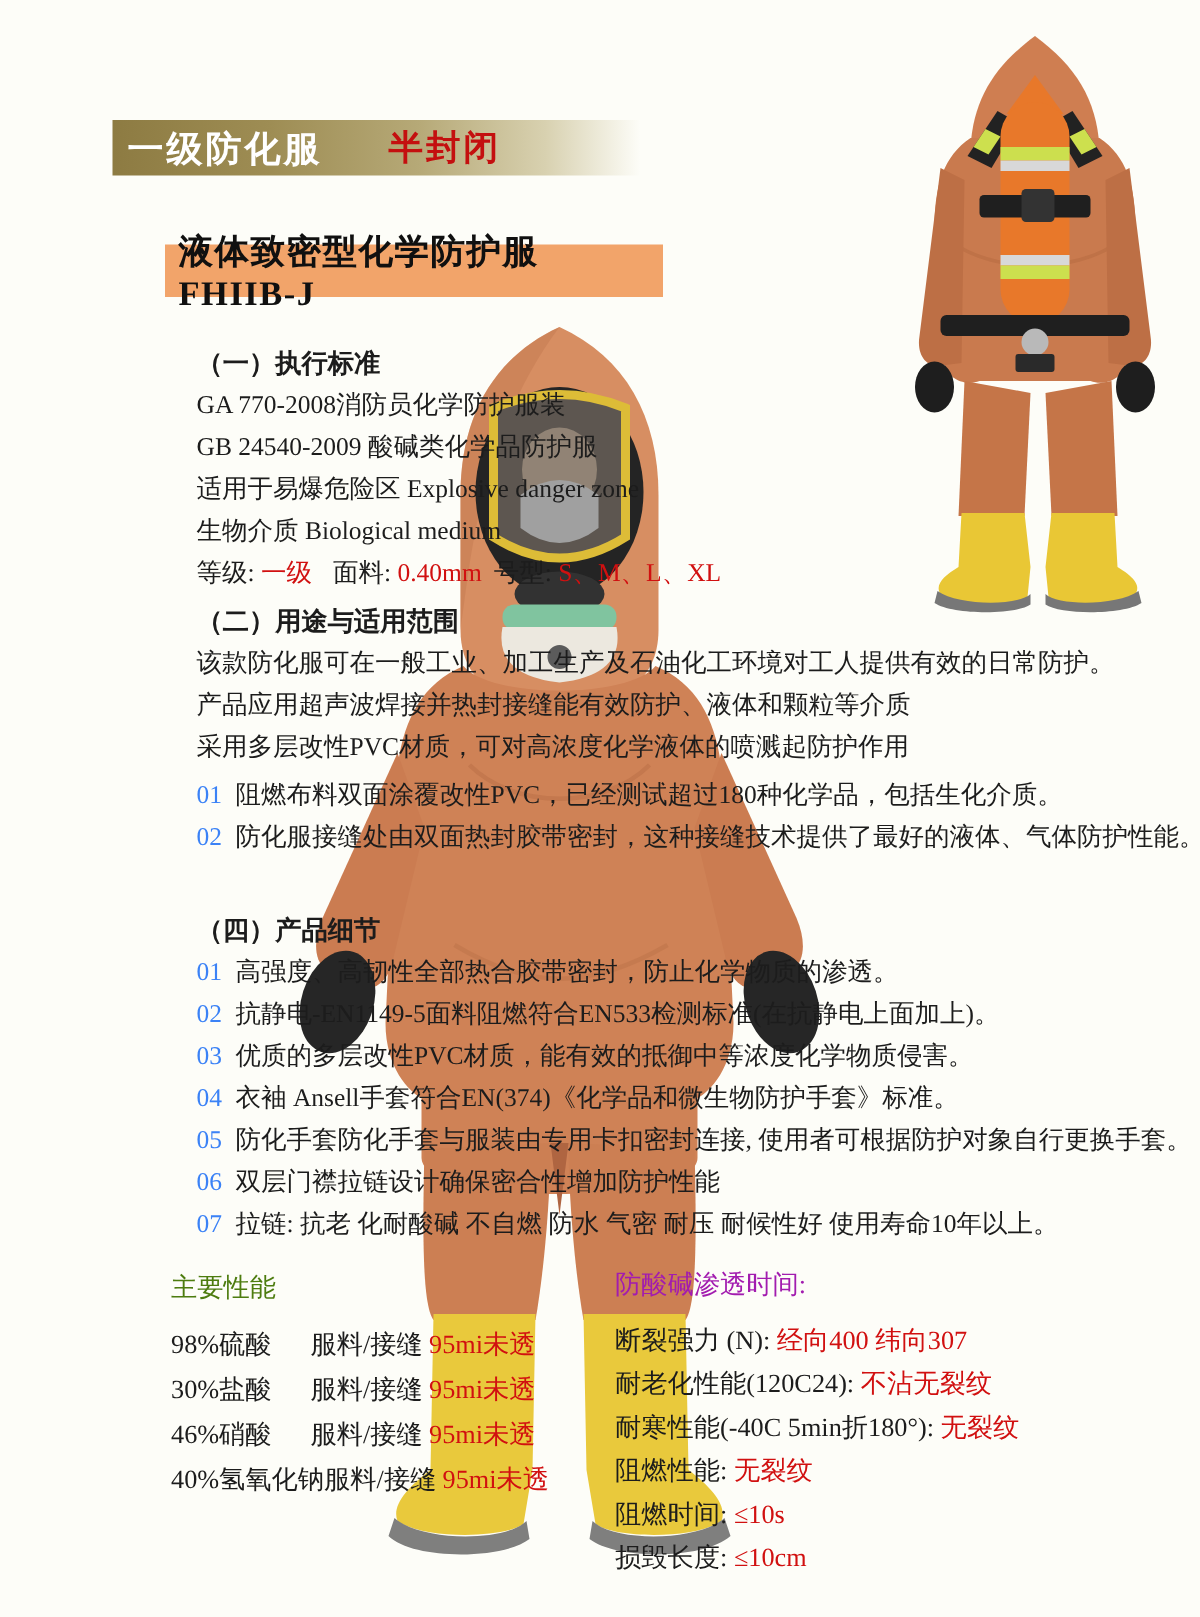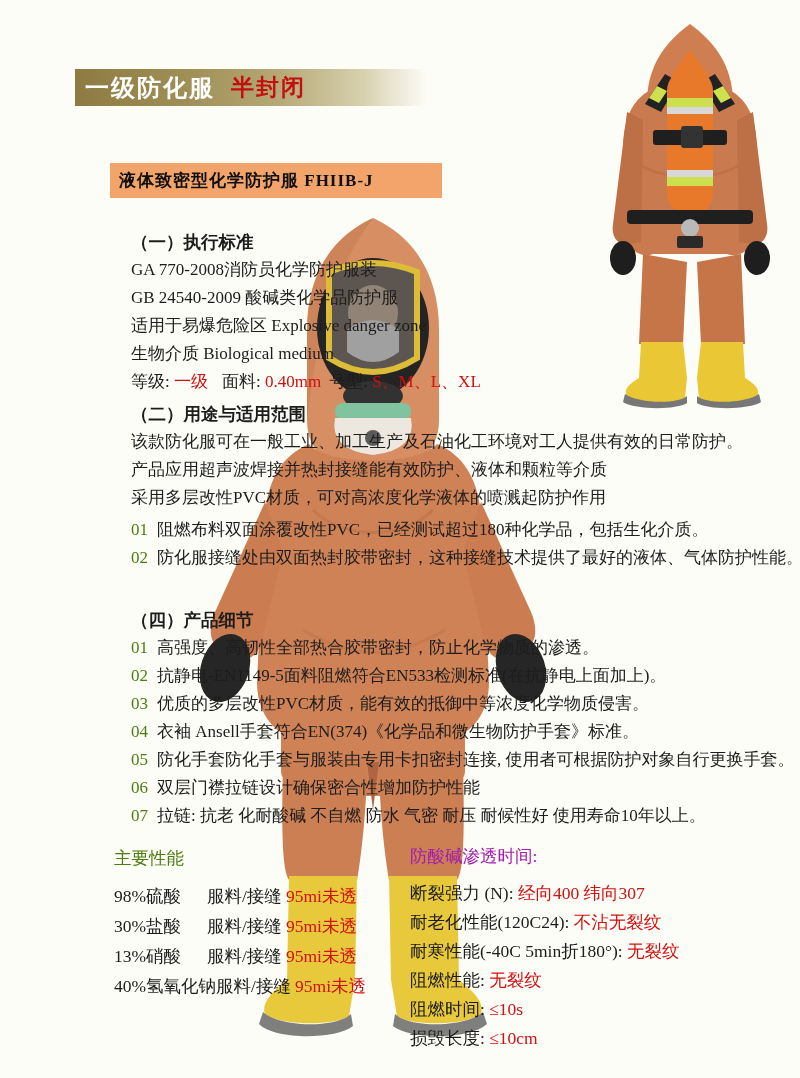--- a/index.html
+++ b/index.html
@@ -6,40 +6,40 @@
   .page{
     position:relative;
     width:800px;height:1078px;
     background:#fdfdf8;
     overflow:hidden;
     font-family:"Liberation Serif","DejaVu Serif",serif;
     color:#1c1c1c;
   }
   
   .banner-gold{
-    position:absolute;left:75px;top:69px;width:352px;height:37px;
+    position:absolute;left:75px;top:80px;width:352px;height:37px;
     background:linear-gradient(90deg,#8d7b42 0%,#9e8d54 30%,#b6a977 58%,#d8d1b0 82%,rgba(253,253,248,0) 100%);
-    display:flex;align-items:center;padding-left:10px;box-sizing:border-box;
+    display:flex;align-items:center;padding-left:10px;box-sizing:border-box;gap:28px;
   }
   .banner-title{color:#ffffff;font-size:24px;font-weight:bold;letter-spacing:2px;}
   .banner-sub{color:#c40f0f;font-size:23px;font-weight:bold;margin-left:16px;letter-spacing:2px;}
   
   .banner-orange{
     position:absolute;left:110px;top:163px;width:332px;height:35px;
     background:#f2a46a;
     display:flex;align-items:center;padding-left:9px;box-sizing:border-box;
-    font-size:17px;font-weight:600;color:#101010;letter-spacing:1px;
+    font-size:23px;font-weight:600;color:#101010;letter-spacing:1px;
     z-index:3;
   }
   
   .sec{position:absolute;left:131px;width:678px;font-size:17px;line-height:28px;z-index:3;}
   .sec .hd{font-weight:bold;font-size:17.5px;white-space:nowrap;}
   .line{white-space:nowrap;}
   .red{color:#d11010;}
-  .num{color:#4d7c0f;margin-right:9px;}
+  .num{color:#3b82f6;margin-right:9px;}
   .sp-a{margin-right:14px;}
   .sp-b{margin-right:8px;}
   
   .perf{position:absolute;left:114px;top:846px;z-index:3;font-size:17.5px;}
   .perf .hd{color:#4d7c0f;font-weight:normal;margin-bottom:11px;white-space:nowrap;}
   .perf-row{height:30px;line-height:30px;white-space:nowrap;}
   .perf-row .name{display:inline-block;min-width:93px;}
   .perf-row .mid{display:inline-block;min-width:79px;}
   .pen{position:absolute;left:410px;top:844px;z-index:3;font-size:17.5px;}
   .pen .hd{color:#a21caf;font-weight:normal;margin-bottom:11px;white-space:nowrap;}
@@ -173,21 +173,21 @@
     <div class="line"><span class="num">04</span><span>衣袖 Ansell手套符合EN(374)《化学品和微生物防护手套》标准。</span></div>
     <div class="line"><span class="num">05</span><span>防化手套防化手套与服装由专用卡扣密封连接, 使用者可根据防护对象自行更换手套。</span></div>
     <div class="line"><span class="num">06</span><span>双层门襟拉链设计确保密合性增加防护性能</span></div>
     <div class="line"><span class="num">07</span><span>拉链: 抗老 化耐酸碱 不自燃 防水 气密 耐压 耐候性好 使用寿命10年以上。</span></div>
   </div>
 
   <div class="perf">
     <div class="hd">主要性能</div>
     <div class="perf-row"><span class="name">98%硫酸</span><span class="mid">服料/接缝</span><span class="red">95mi未透</span></div>
     <div class="perf-row"><span class="name">30%盐酸</span><span class="mid">服料/接缝</span><span class="red">95mi未透</span></div>
-    <div class="perf-row"><span class="name">13%硝酸</span><span class="mid">服料/接缝</span><span class="red">95mi未透</span></div>
+    <div class="perf-row"><span class="name">46%硝酸</span><span class="mid">服料/接缝</span><span class="red">95mi未透</span></div>
     <div class="perf-row"><span class="name">40%氢氧化钠</span><span class="mid">服料/接缝</span><span class="red">95mi未透</span></div>
   </div>
 
   <div class="pen">
     <div class="hd">防酸碱渗透时间:</div>
     <div class="pen-row"><span>断裂强力 (N): </span><span class="red">经向400 纬向307</span></div>
     <div class="pen-row"><span>耐老化性能(120C24): </span><span class="red">不沾无裂纹</span></div>
     <div class="pen-row"><span>耐寒性能(-40C 5min折180°): </span><span class="red">无裂纹</span></div>
     <div class="pen-row"><span>阻燃性能: </span><span class="red">无裂纹</span></div>
     <div class="pen-row"><span>阻燃时间: </span><span class="red">≤10s</span></div>

